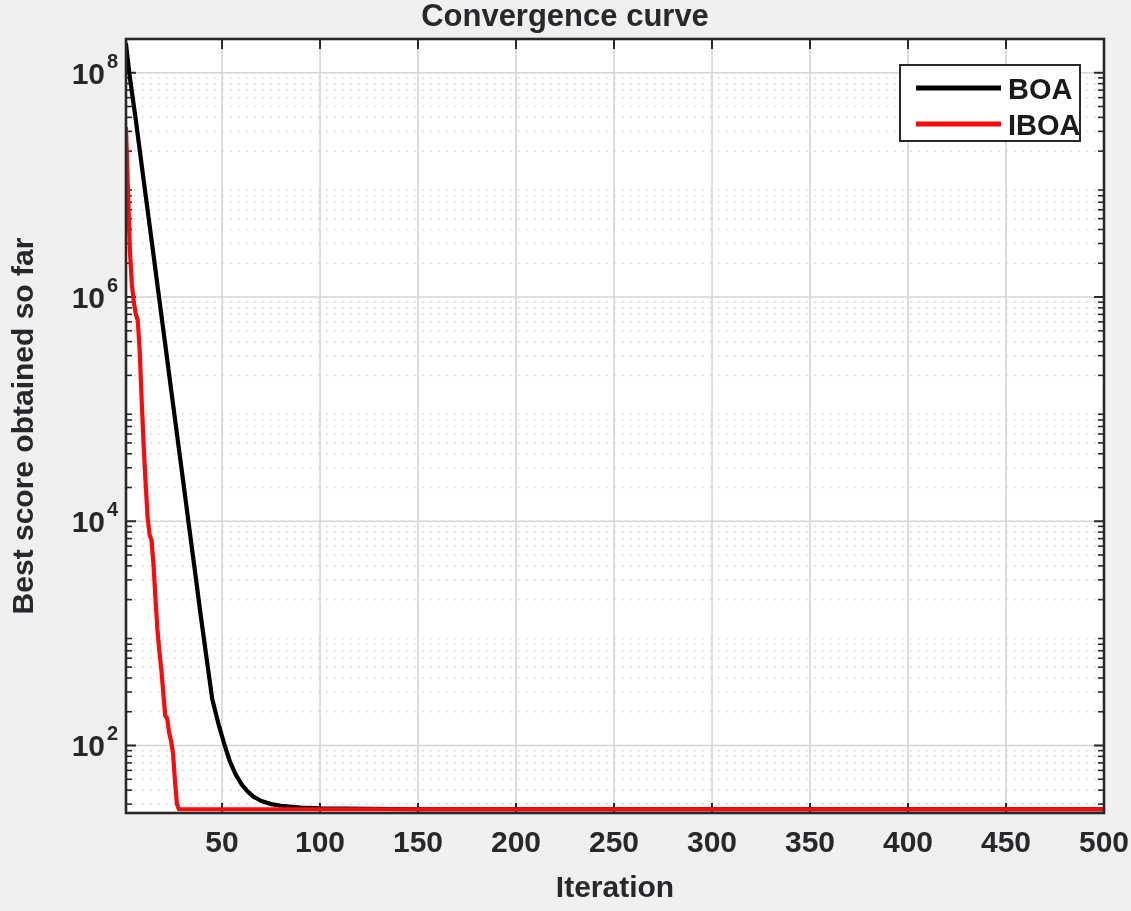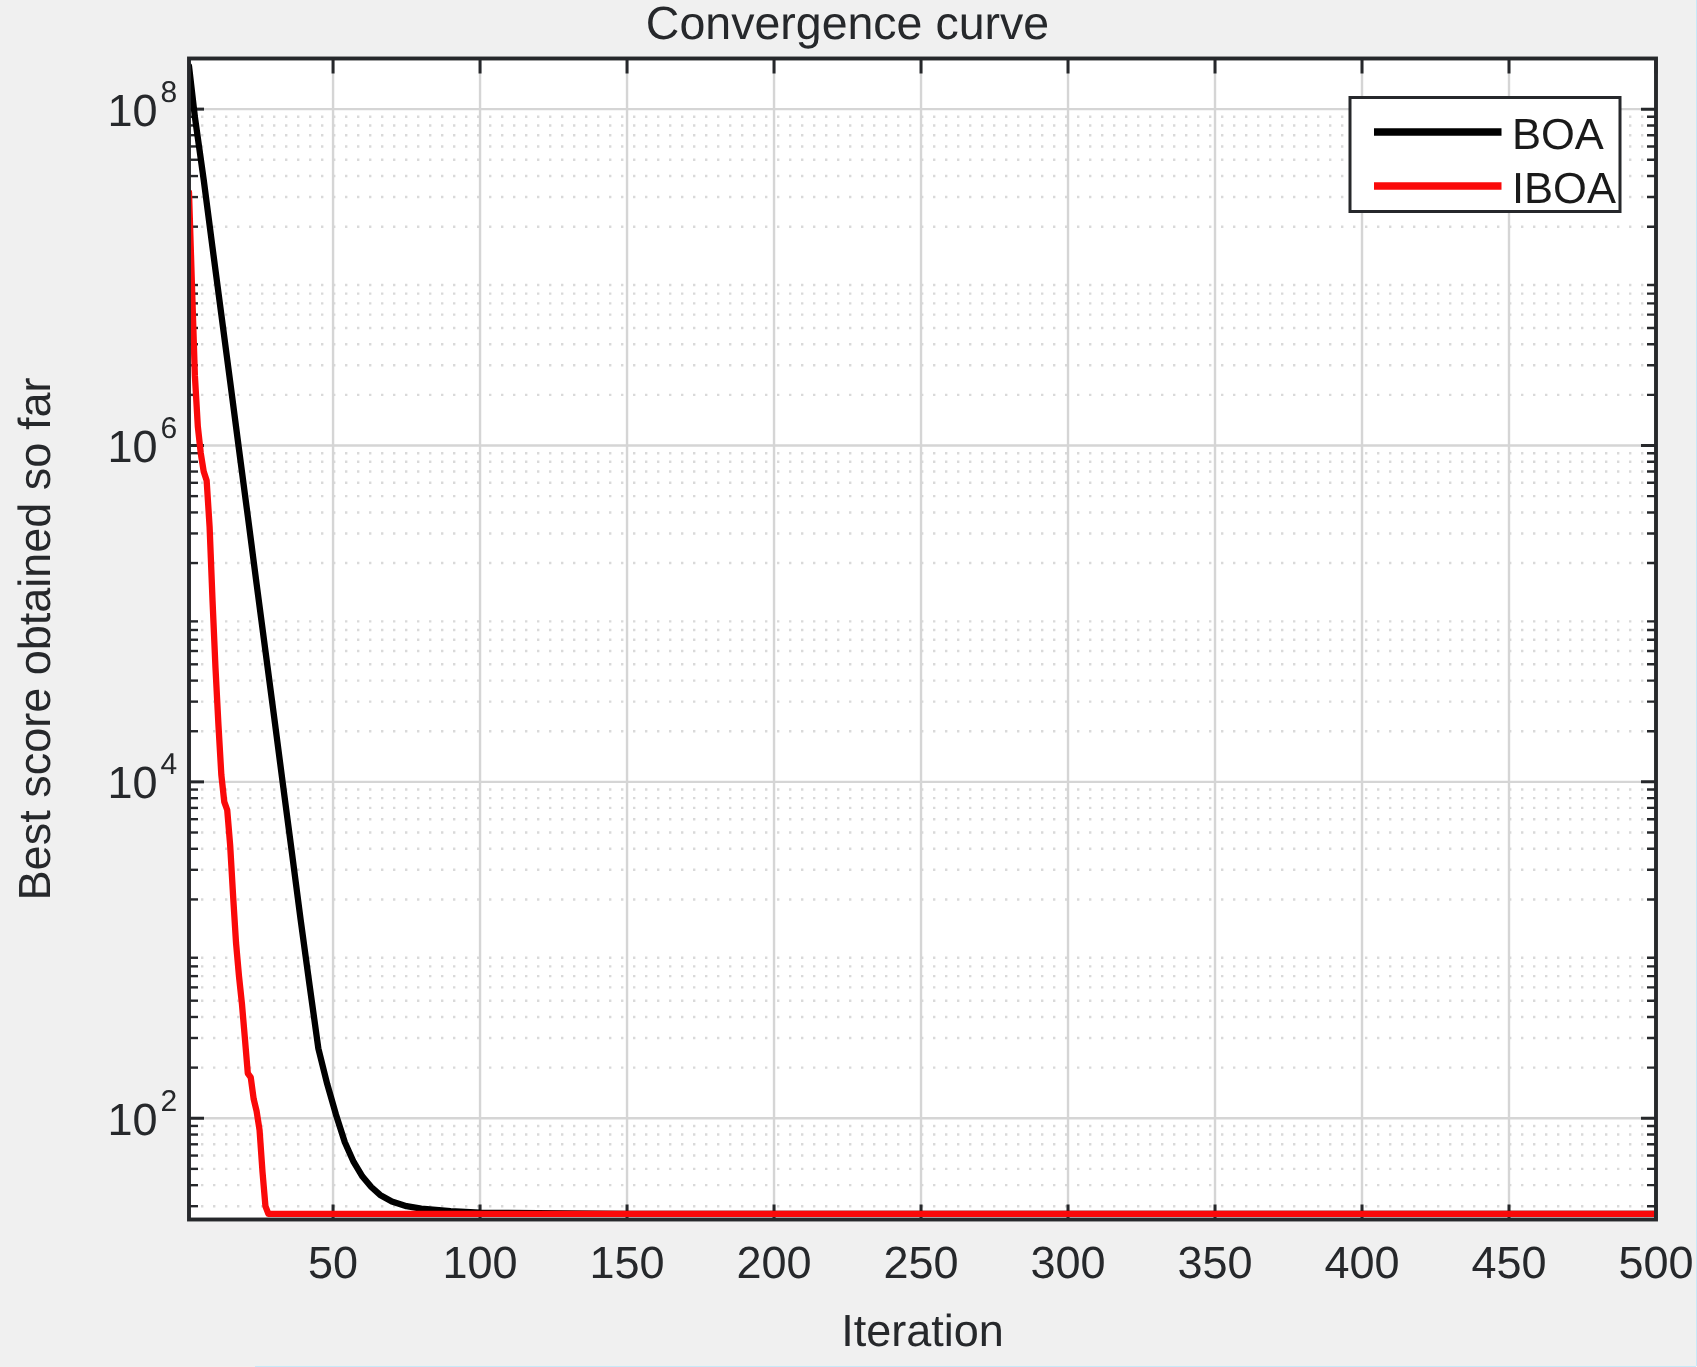--- a/index.html
+++ b/index.html
@@ -4,23 +4,24 @@
 <style>
   html, body {
     margin: 0;
     padding: 0;
     background: #ffffff;
   }
   #figure {
     position: relative;
     width: 1131px;
     height: 911px;
-    background: #0ea5e9;
+    background: #bef264;
     font-family: "Liberation Sans", sans-serif;
     overflow: hidden;
+    font-weight: bold;
   }
   #plot-svg {
     position: absolute;
     left: 0;
     top: 0;
     width: 1131px;
     height: 911px;
     display: block;
   }
   .axis-text {

